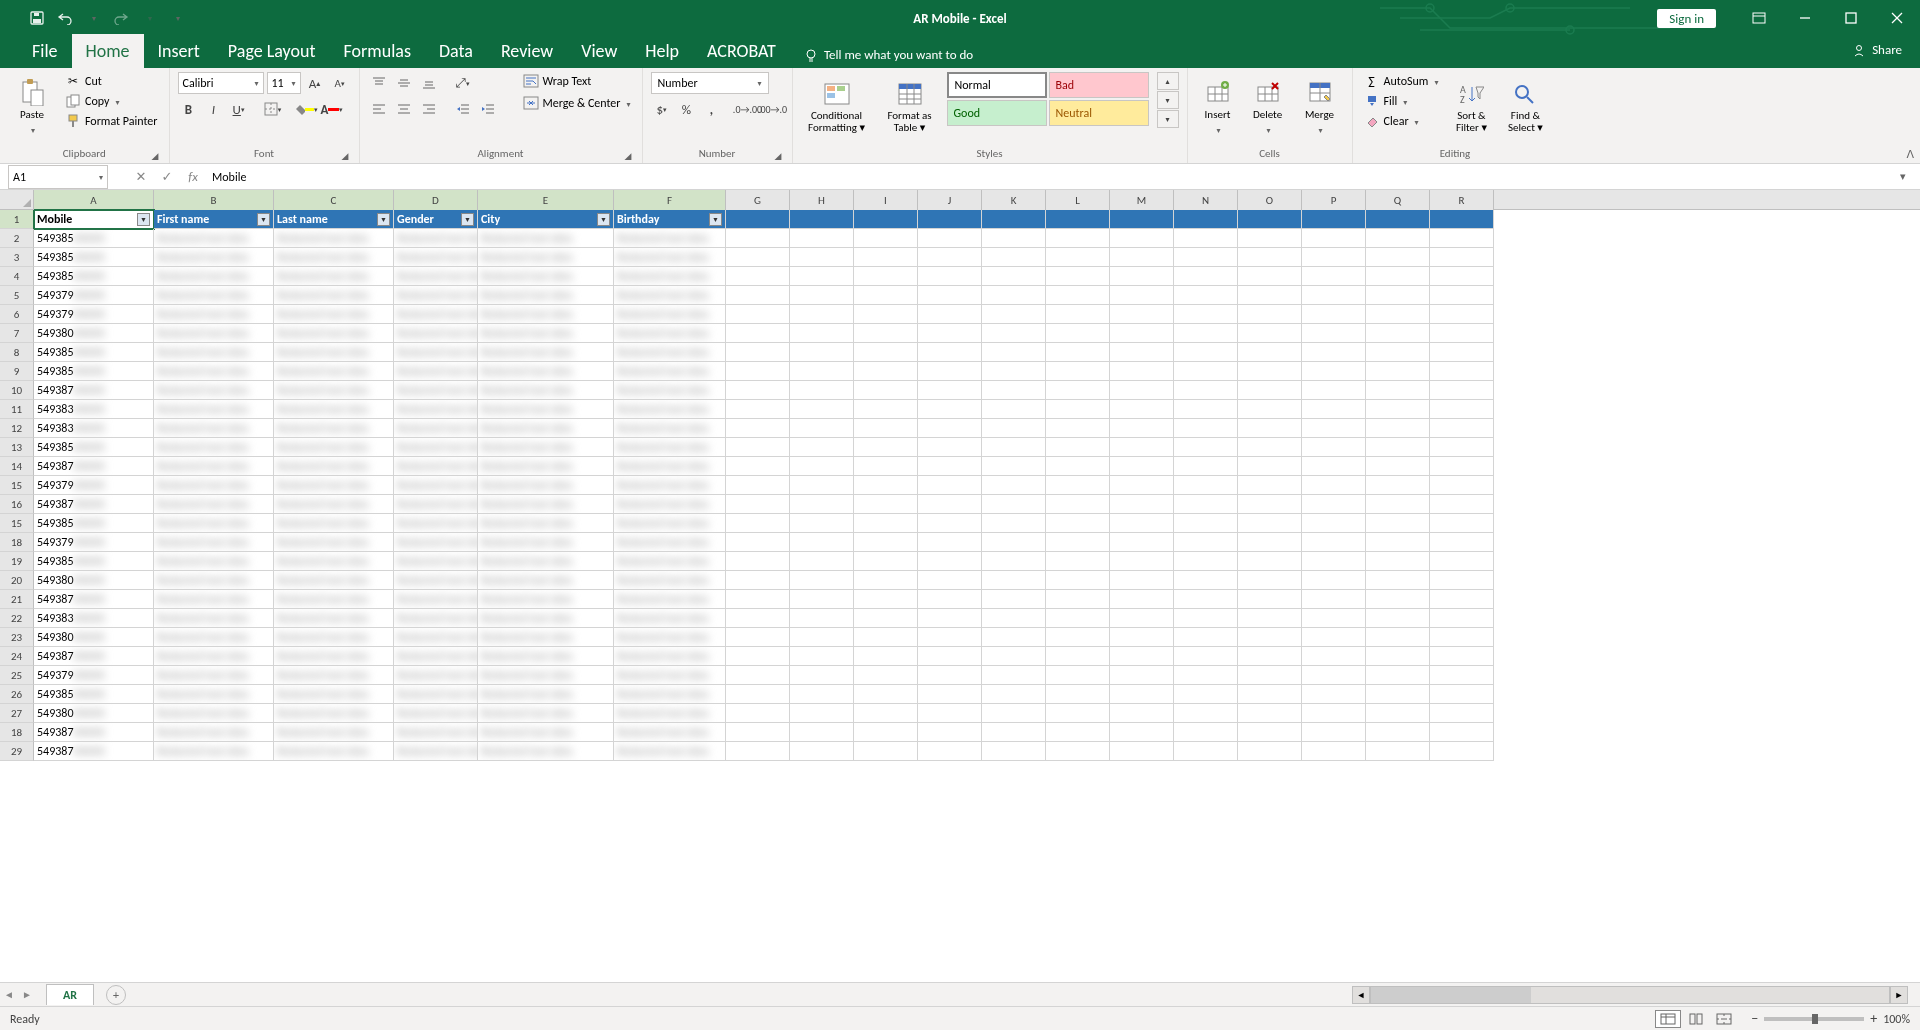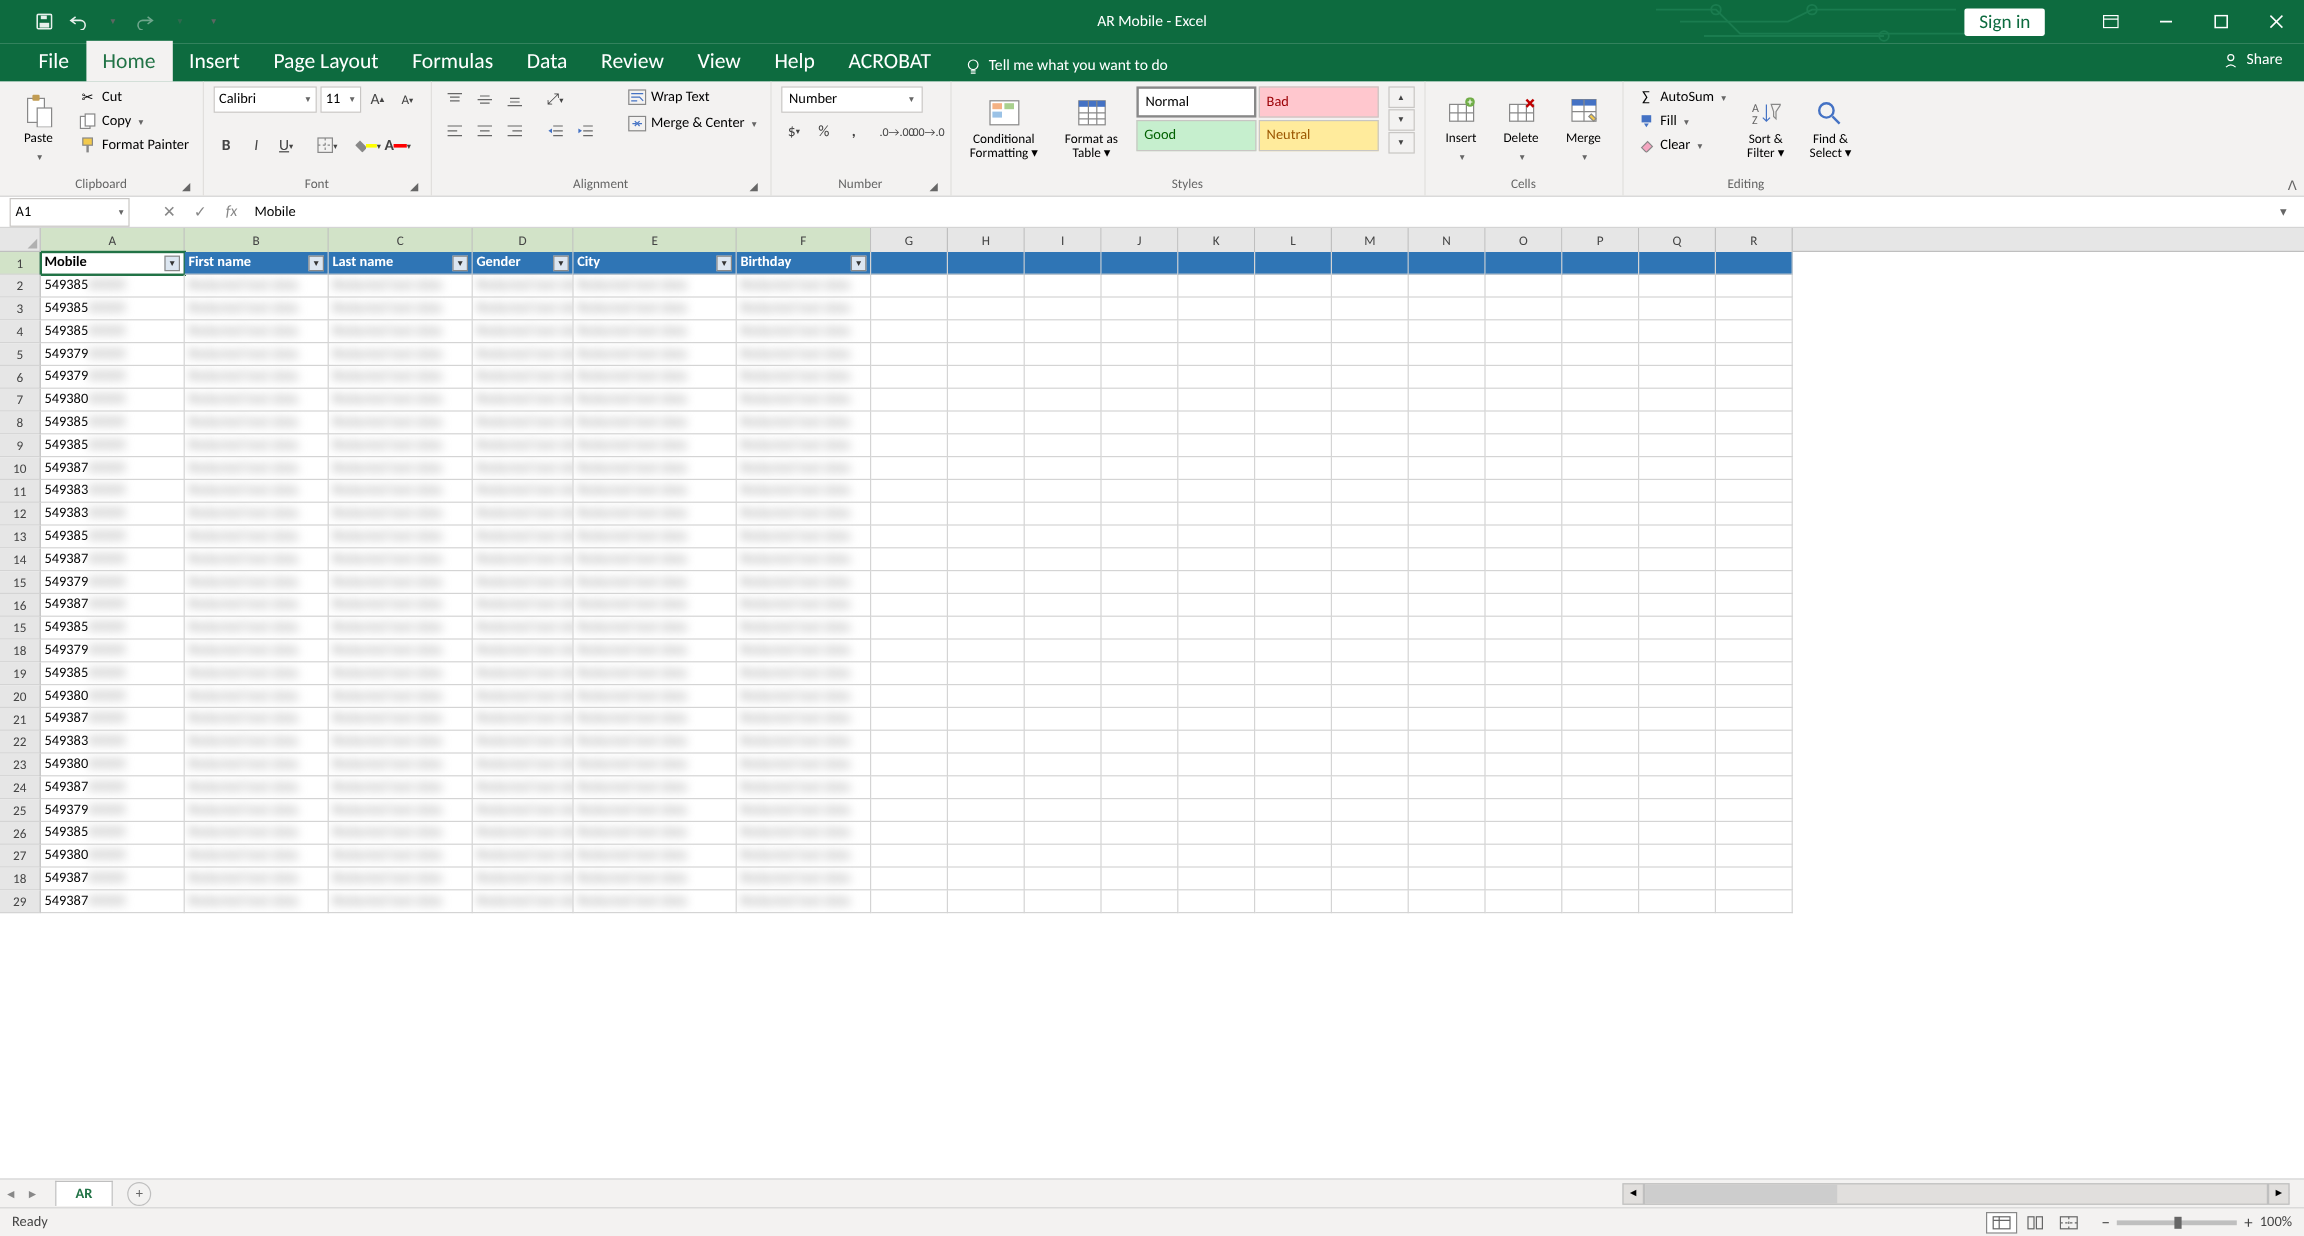--- a/index.html
+++ b/index.html
@@ -2,23 +2,23 @@
 <html><head>
 <meta charset="utf-8">
 <style>
 * { margin:0; padding:0; box-sizing:border-box; font-family:"Segoe UI","Calibri",sans-serif; user-select:none; }
 html,body { width:1920px; height:1030px; overflow:hidden; background:#fff; }
 
 
 .titlebar { height:36px; background:linear-gradient(to bottom,#0d6b3f,#0d6b3f); display:flex; align-items:center; color:#fff; position:relative; }
 .titlebar .qat { display:flex; align-items:center; padding-left:28px; gap:10px; }
 .titlebar .qat .ic { width:18px; height:18px; display:flex; align-items:center; justify-content:center; font-size:13px; cursor:pointer; opacity:.9; }
-.titlebar .title { position:absolute; left:50%; transform:translateX(-50%); font-size:13px; }
+.titlebar .title { position:absolute; left:50%; transform:translateX(-50%); font-size:13px;font-weight:bold; }
 .titlebar .winctrls { position:absolute; right:0; display:flex; align-items:center; gap:0; height:100%; }
-.titlebar .signin { background:#fff; color:#0d6b3f; font-size:16px; padding:2px 12px; border-radius:2px; margin-right:32px; cursor:pointer; }
+.titlebar .signin { background:#fff; color:#0d6b3f; font-size:13px; padding:2px 12px; border-radius:2px; margin-right:20px; cursor:pointer; }
 .titlebar .winbtn { width:46px; height:100%; display:flex; align-items:center; justify-content:center; cursor:pointer; font-size:13px; }
 .titlebar .circuit { position:absolute; right:250px; top:0; height:36px; opacity:.3; }
 
 
 .ribbon-tabs { height:32px; background:#0d6b3f; display:flex; align-items:flex-end; padding-left:18px; color:#fff; position:relative; }
 .ribbon-tabs .tab { padding:6px 14px 6px 14px; font-size:18px; cursor:pointer; }
 .ribbon-tabs .tab.active { background:#f3f2f1; color:#217346; }
 .ribbon-tabs .tell { display:flex; align-items:center; gap:6px; padding:6px 14px; font-size:13px; cursor:text; }
 .ribbon-tabs .share { position:absolute; right:18px; top:6px; font-size:13px; display:flex; align-items:center; gap:6px; cursor:pointer; }
 
@@ -227,21 +227,21 @@
             </span>
             <span>Format Painter</span>
           </div>
       </div>
     </div>
     <div class="label"><span>Clipboard</span><span class="launcher">◢</span></div>
   </div>
 
   <div class="group">
     <div class="body">
-        <div class="col" style="gap:16px">
+        <div class="col" style="gap:4px">
       <div class="row">
         <div class="fontbox name">
               <span>Calibri</span>
               <span style="margin-left:auto;font-size:8px;color:#666">▾</span>
             </div>
         <div class="fontbox size">
               <span>11</span>
               <span style="margin-left:auto;font-size:8px;color:#666">▾</span>
             </div>
         <div class="sqbtn">A<sup style="font-size:8px">▴</sup></div>

